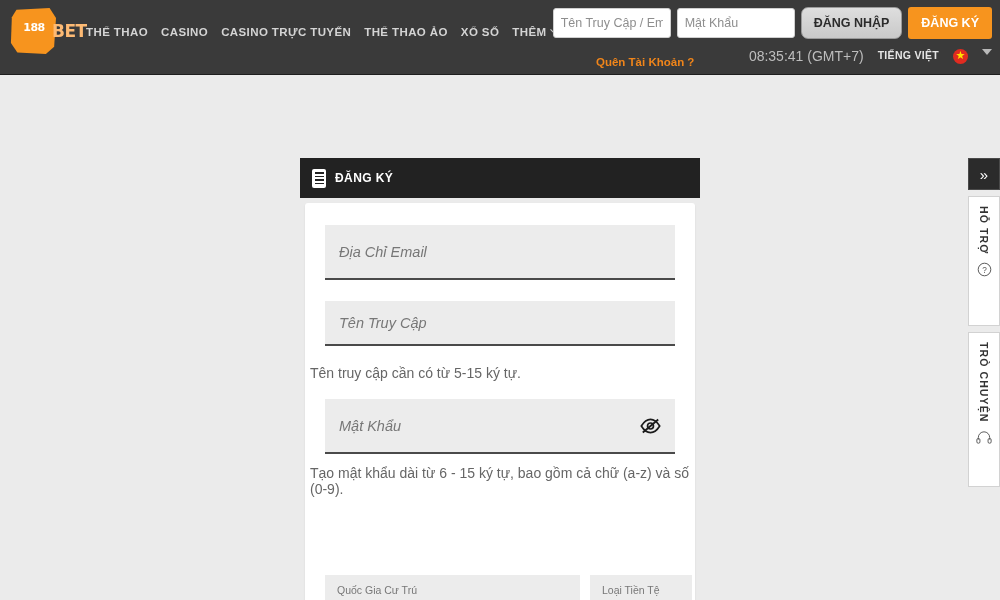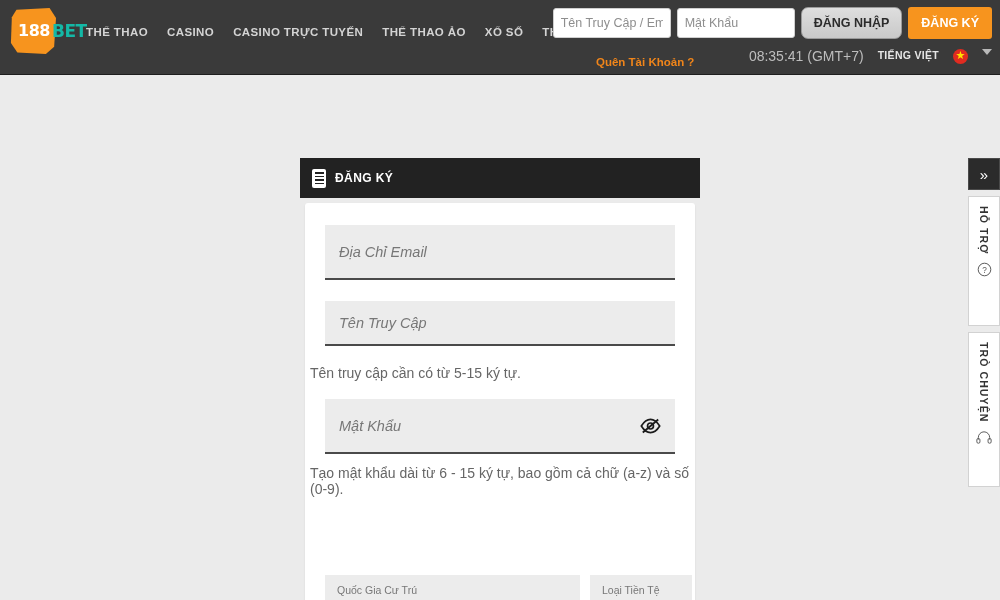--- a/index.html
+++ b/index.html
@@ -23,34 +23,34 @@
   }
   .brand-hex {
     position: absolute; left: 0; top: 0;
     width: 46px; height: 46px;
     background: #f7941e;
     clip-path: polygon(14% 4%, 86% 0%, 100% 22%, 96% 84%, 78% 100%, 16% 97%, 2% 76%, 4% 20%);
   }
   .brand-188 {
     position: absolute; left: 4px; top: 13px;
     width: 40px;
-    font-size: 16px; font-weight: bold; color: #ffffff;
+    font-size: 11px; font-weight: bold; color: #ffffff;
     letter-spacing: -0.5px; text-align: center;
     font-family: "DejaVu Sans", sans-serif;
   }
   .brand-bet {
     position: absolute; left: 42px; top: 13px;
-    font-size: 17px; font-weight: bold; color: #14b8a6;
+    font-size: 17px; font-weight: bold; color: #fdba74;
     letter-spacing: -0.5px;
     font-family: "DejaVu Sans", sans-serif;
   }
 
   .mainnav {
     position: absolute; left: 86px; top: 26px;
-    display: flex; align-items: center; gap: 19px;
+    display: flex; align-items: center; gap: 13px;
   }
   .navitem {
     color: #d4d4d4; font-size: 11.5px; font-weight: bold;
     letter-spacing: 0.4px; white-space: nowrap; cursor: pointer;
   }
   .nav-more { display: flex; align-items: center; gap: 6px; }
   .chev {
     width: 9px; height: 9px;
     border-right: 1.6px solid #c8c8c8;
     border-bottom: 1.6px solid #c8c8c8;

